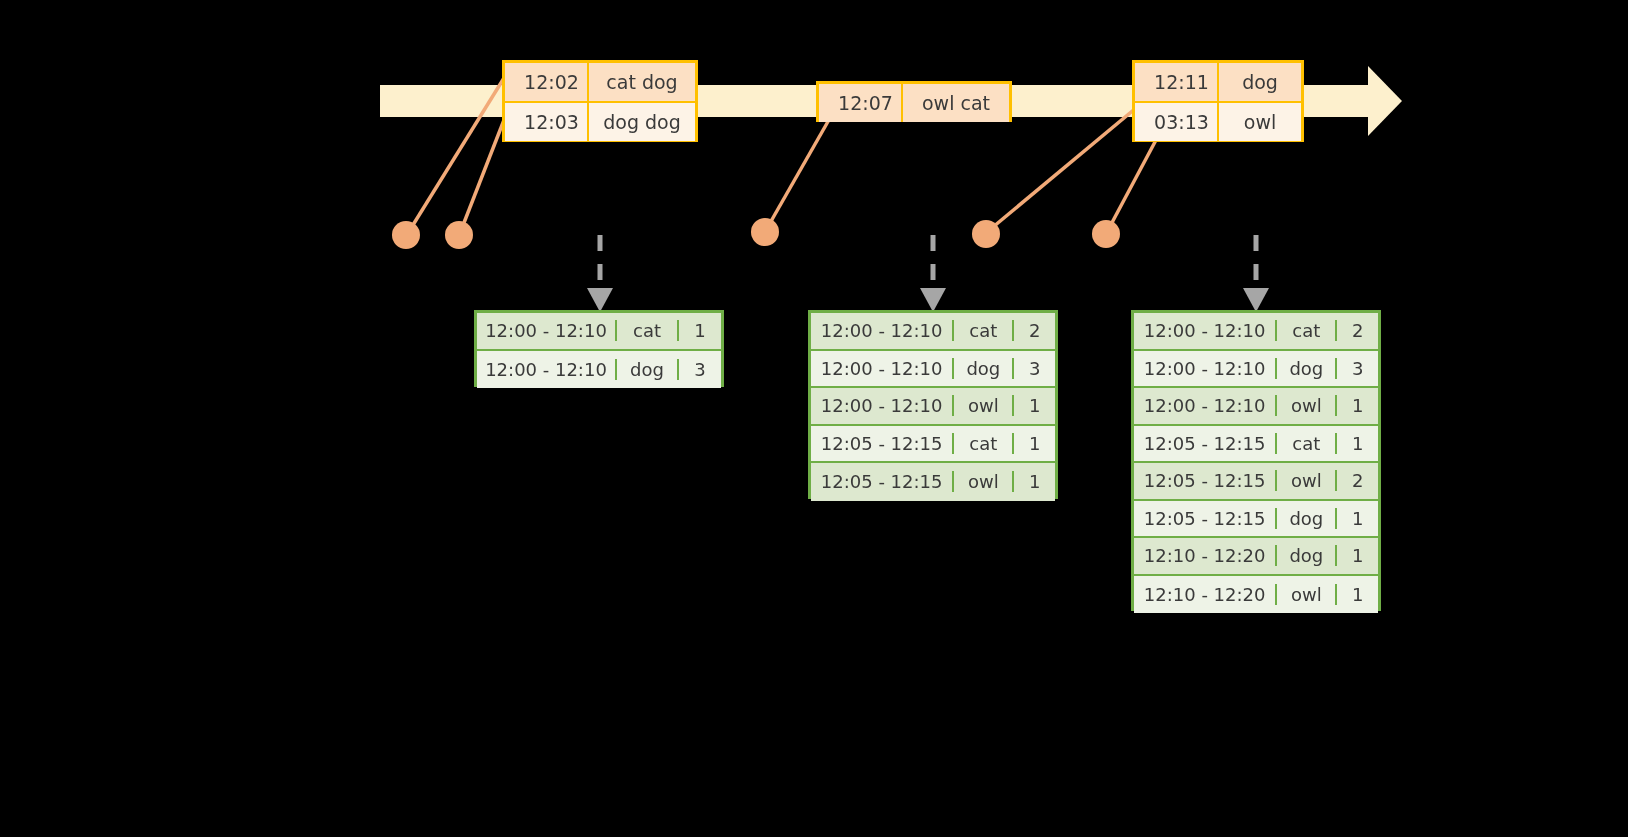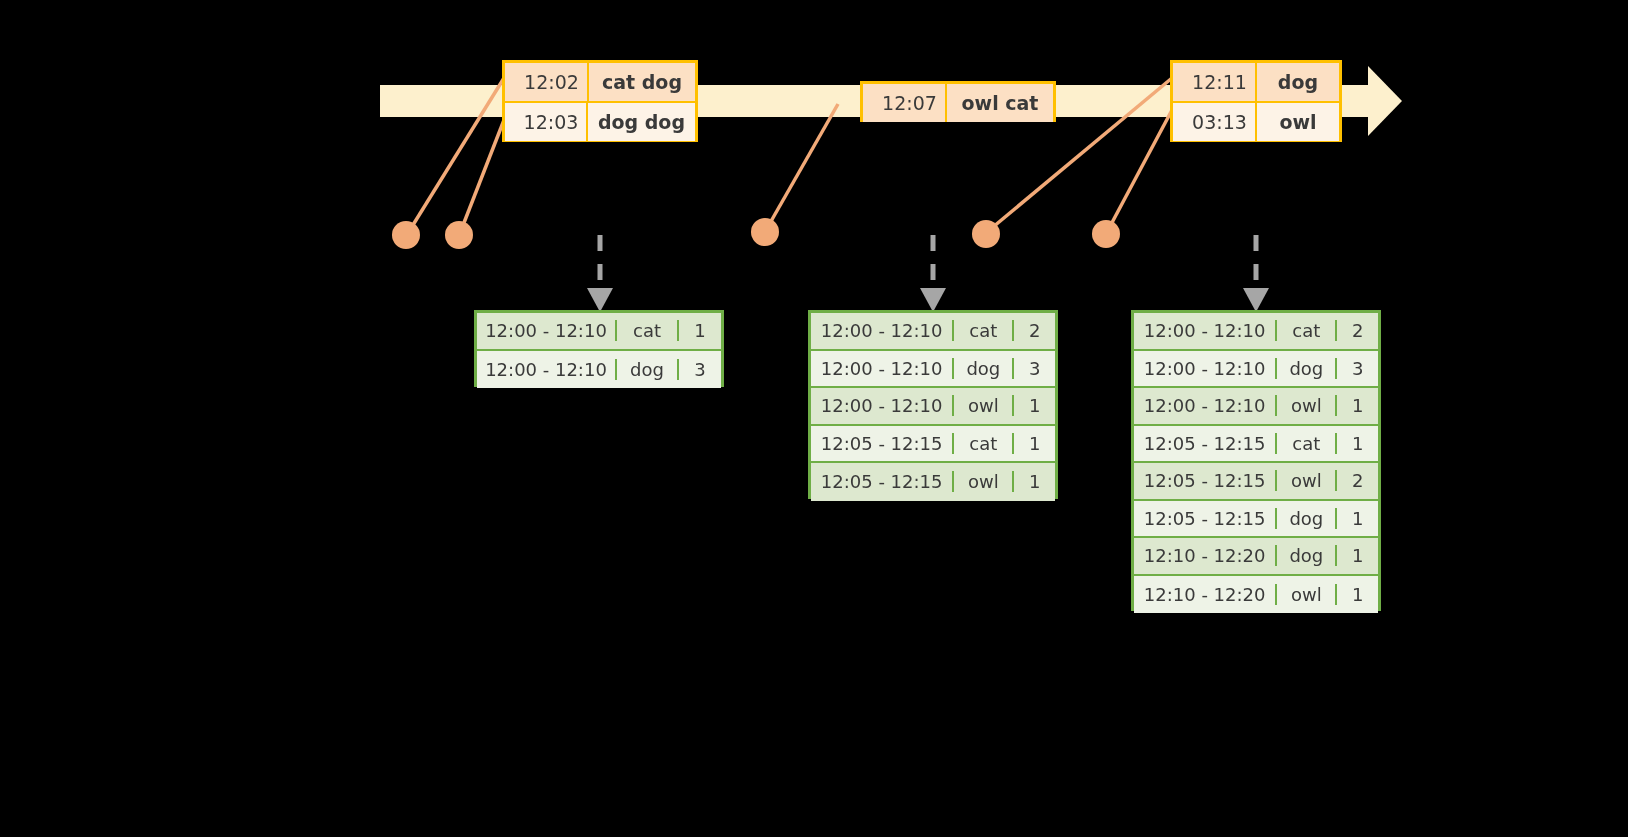--- a/index.html
+++ b/index.html
@@ -71,21 +71,20 @@
   .ev-words {
     flex: 1;
     display: flex;
     align-items: center;
     justify-content: center;
     font-size: 19px;
     color: #3a3a3a;
     padding: 8px 10px;
     box-sizing: border-box;
     white-space: nowrap;
-    font-weight: bold;
   }
 
   
   .result-table {
     position: absolute;
     border: 3px solid #6fae46;
     box-sizing: border-box;
     background: #eef3e7;
   }
   .res-row {
@@ -171,28 +170,28 @@
     <div class="event-row shade-a">
       <div class="ev-time">12:02</div>
       <div class="ev-words">cat dog</div>
     </div>
     <div class="event-row shade-b">
       <div class="ev-time">12:03</div>
       <div class="ev-words">dog dog</div>
     </div>
   </div>
 
-  <div class="event-box" style="left:860px; top:81px; width:196px; height:41px;">
+  <div class="event-box" style="left:816px; top:81px; width:196px; height:41px;">
     <div class="event-row shade-a">
       <div class="ev-time">12:07</div>
       <div class="ev-words">owl cat</div>
     </div>
   </div>
 
-  <div class="event-box" style="left:1170px; top:60px; width:172px; height:82px;">
+  <div class="event-box" style="left:1132px; top:60px; width:172px; height:82px;">
     <div class="event-row shade-a">
       <div class="ev-time">12:11</div>
       <div class="ev-words">dog</div>
     </div>
     <div class="event-row shade-b">
       <div class="ev-time">03:13</div>
       <div class="ev-words">owl</div>
     </div>
   </div>
 

